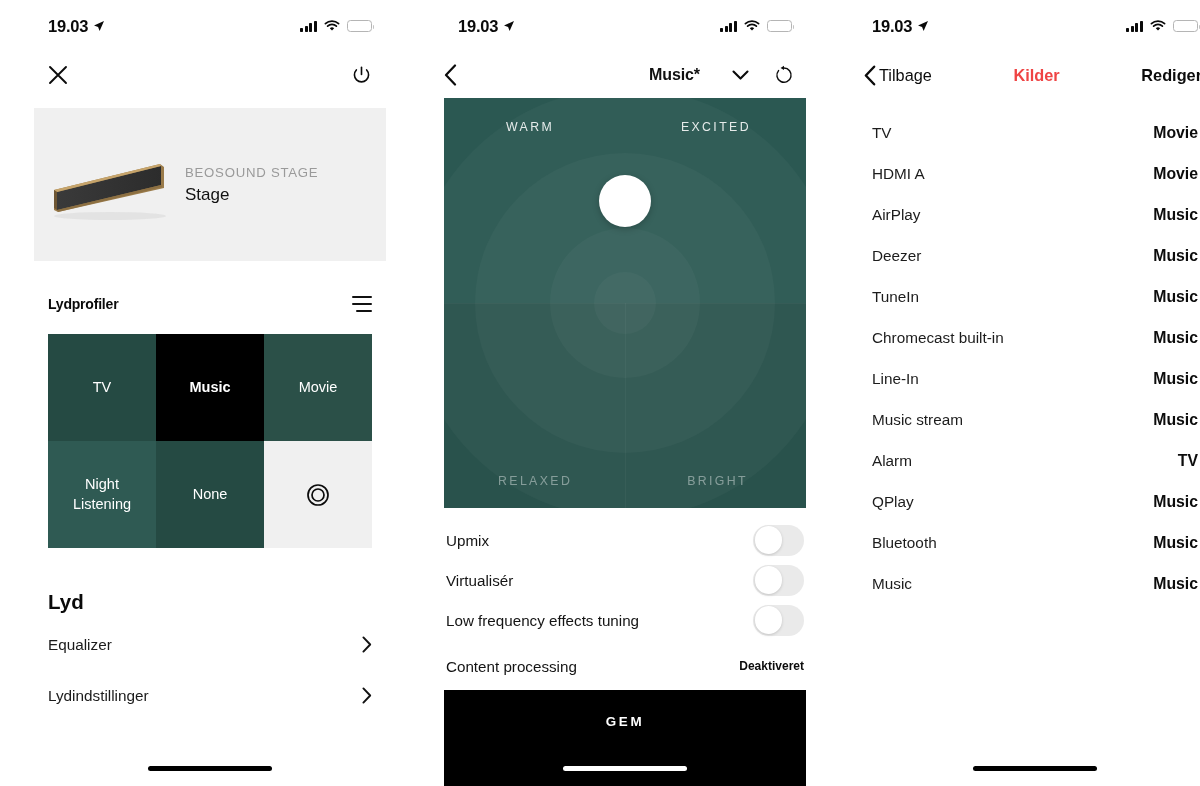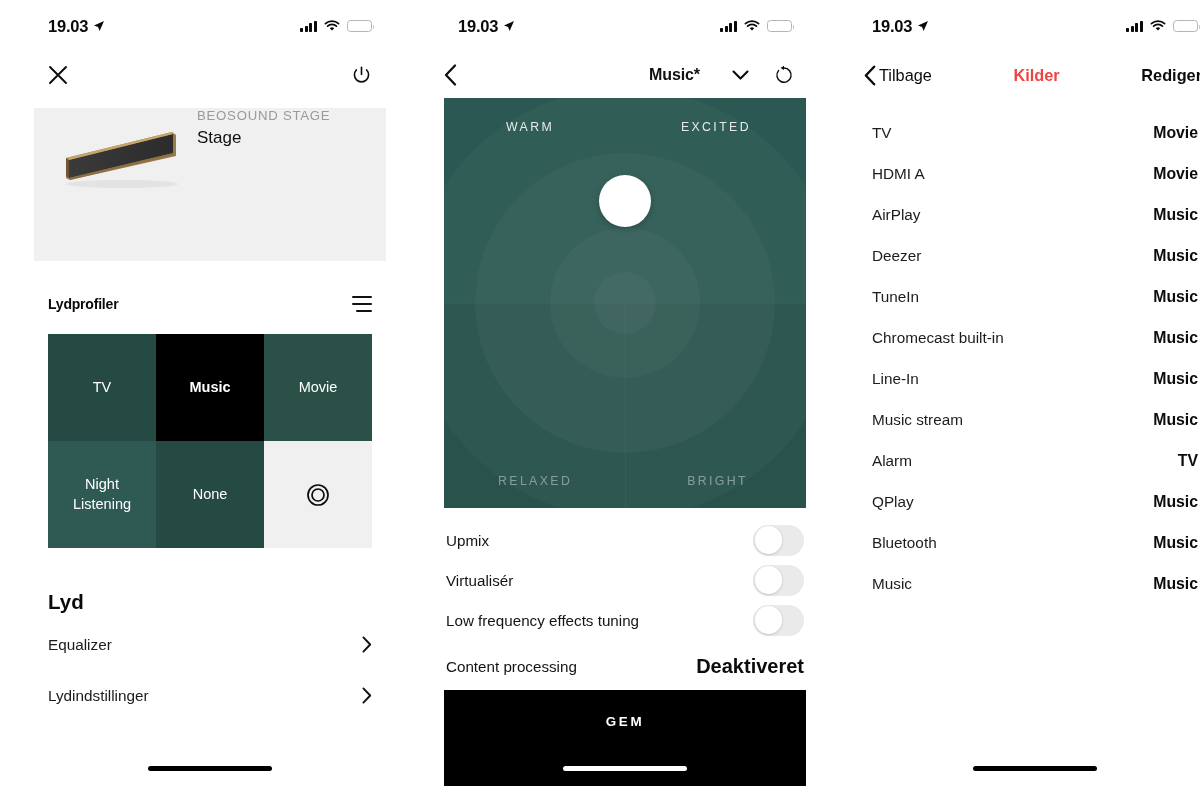--- a/index.html
+++ b/index.html
@@ -46,21 +46,21 @@
   .batt-fill { height: 100%; width: 28%; background: #f3c23c; border-radius: 1.6px; }
 
   
   .p1-nav {
     height: 46px; display: flex; align-items: center;
     justify-content: space-between; padding: 0 28px;
   }
   .icon-btn { background: none; border: 0; cursor: pointer; line-height: 0; padding: 0; }
   .device-card {
     margin: 10px 14px 0 14px; height: 153px; background: #f0f0f0;
-    display: flex; align-items: flex-start; padding: 0 14px;
+    display: flex; align-items: center; padding: 0 2px;
   }
   .speaker-wrap { width: 145px; height: 90px; position: relative; flex: none; }
   .device-meta { margin-left: 4px; }
   .device-model {
     font-size: 13.2px; color: #9a9a9a; letter-spacing: 0.75px; font-weight: 400;
   }
   .device-name { font-size: 17px; color: #111; margin-top: 5px; }
 
   .sec-head {
     display: flex; align-items: center; justify-content: space-between;
@@ -141,21 +141,21 @@
   }
   .toggle-label { font-size: 15.2px; color: #141414; }
   .switch {
     width: 51px; height: 31px; border-radius: 16px; background: #eaeaea;
     position: relative; cursor: pointer; flex: none;
   }
   .switch .knob {
     position: absolute; top: 1.6px; left: 1.6px; width: 27.5px; height: 27.5px;
     border-radius: 50%; background: #fff; box-shadow: 0 1px 3px rgba(0,0,0,0.17);
   }
-  .value-strong { font-size: 20px; font-weight: bold; color: #0c0c0c; }
+  .value-strong { font-size: 12px; font-weight: bold; color: #0c0c0c; }
 
   .save-btn {
     position: absolute; left: 14px; right: 14px; bottom: 0; height: 96px;
     background: #000; color: #fff; border: 0; cursor: pointer;
     font-size: 13.4px; font-weight: bold; letter-spacing: 2.6px;
     display: flex; align-items: flex-start; justify-content: center; padding-top: 24px;
   }
   .save-btn .home-indicator { background: #fff; }
 
   

